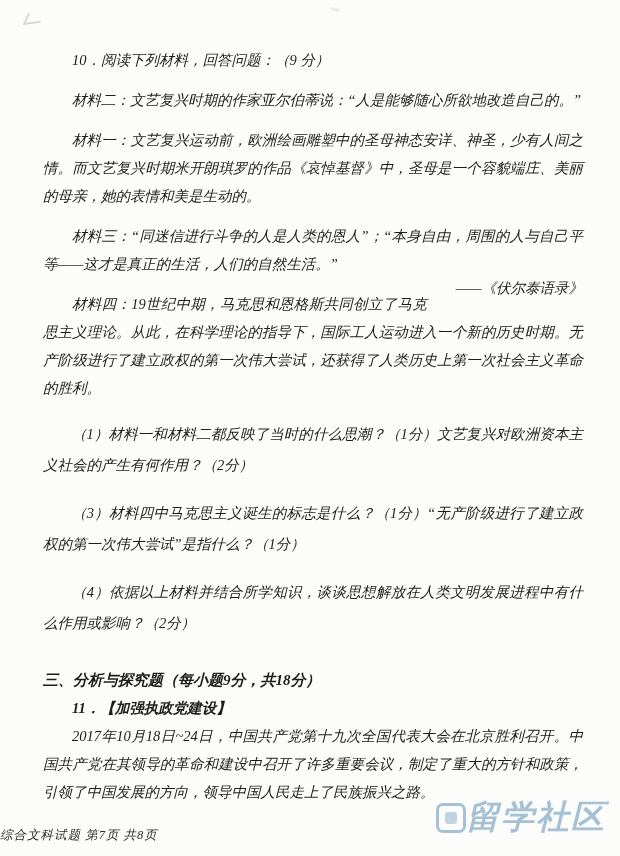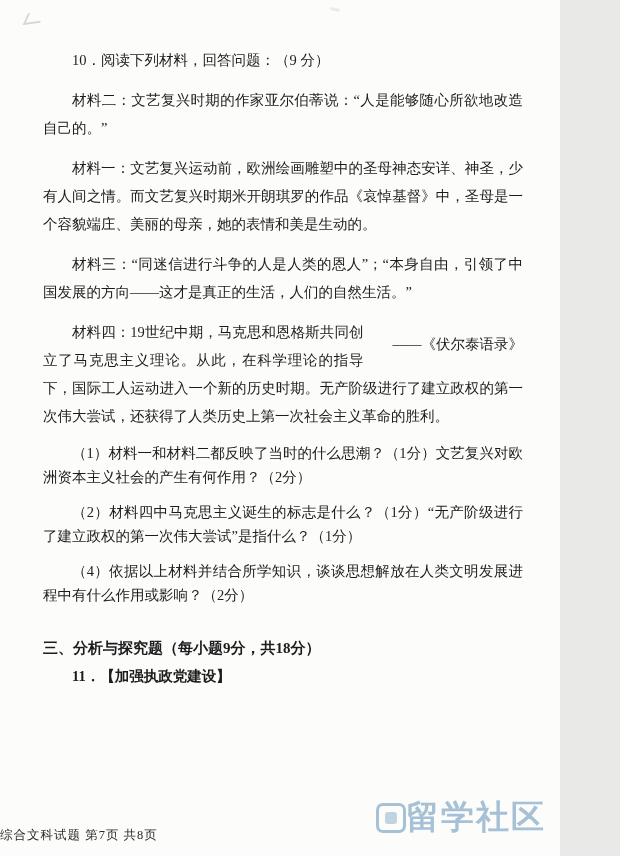--- a/index.html
+++ b/index.html
@@ -1,31 +1,32 @@
 <!DOCTYPE html>
 <html><head>
 <meta charset="utf-8">
 <style>
   * { margin:0; padding:0; box-sizing:border-box; }
   html,body { background:#e9e9e7; }
   body { width:620px; height:856px; margin:0 auto; }
   .page {
-    position:relative; width:560px; height:856px;
+    position:relative; width:620px; height:856px;
     background:#fcfcfb; overflow:hidden;
     font-family:"Liberation Serif","DejaVu Serif",serif;
     color:#1c1c1c;
+    font-style:italic;
   }
   .content { position:absolute; top:46px; left:43px; right:37px; }
   .para {
     font-size:14.5px; line-height:28px;
     text-align:justify; text-indent:2em;
   }
   .gap-s { }
   .gap-m { margin-top:12px; }
-  .q { margin-top:11px; line-height:24px; }
+  .q { margin-top:17px; line-height:31px; }
   .section-head { margin-top:27px; font-weight:bold; text-indent:0; font-size:15px; }
   .bold { font-weight:bold; }
   .m3 { position:relative; }
   .m3 .source { float:right;margin-top:24px; }
   .footer {
     position:absolute; bottom:12px; left:0; width:100%;
     text-align:left; font-size:12.5px; color:#2a2a2a;
     letter-spacing:1px;
   }
   .watermark { position:absolute; right:14px; bottom:16px; text-align:right; z-index:2; }
@@ -71,37 +72,38 @@
 
   <main class="content">
 
     <p class="para">10．阅读下列材料，回答问题：（9 分）</p>
 
     <p class="para gap-m">材料二：文艺复兴时期的作家亚尔伯蒂说：“人是能够随心所欲地改造自己的。”</p>
 
     <p class="para gap-m">材料一：文艺复兴运动前，欧洲绘画雕塑中的圣母神态安详、神圣，少有人间之情。而文艺复兴时期米开朗琪罗的作品《哀悼基督》中，圣母是一个容貌端庄、美丽的母亲，她的表情和美是生动的。</p>
 
     <div class="para gap-m m3">
-      <span>材料三：“同迷信进行斗争的人是人类的恩人”；“本身自由，引领了中国发展的方向——这才是真正的生活，人们的自然生活。”</span>
+      <span>材料三：“同迷信进行斗争的人是人类的恩人”；“本身自由，周围的人与自己平等——这才是真正的生活，人们的自然生活。”</span>
       <span class="source">——《伏尔泰语录》</span>
     </div>
 
     <p class="para gap-m">材料四：19世纪中期，马克思和恩格斯共同创立了马克思主义理论。从此，在科学理论的指导下，国际工人运动进入一个新的历史时期。无产阶级进行了建立政权的第一次伟大尝试，还获得了人类历史上第一次社会主义革命的胜利。</p>
 
     <p class="para q">（1）材料一和材料二都反映了当时的什么思潮？（1分）文艺复兴对欧洲资本主义社会的产生有何作用？（2分）</p>
 
 
-    <p class="para q">（2）材料四中马克思主义诞生的标志是什么？（1分）“无产阶级进行了建立政权的第一次伟大尝试”是指什么？（1分）</p>
+    <p class="para q">（3）材料四中马克思主义诞生的标志是什么？（1分）“无产阶级进行了建立政权的第一次伟大尝试”是指什么？（1分）</p>
 
     <p class="para q">（4）依据以上材料并结合所学知识，谈谈思想解放在人类文明发展进程中有什么作用或影响？（2分）</p>
 
     <p class="para section-head">三、分析与探究题（每小题9分，共18分）</p>
 
     <p class="para bold gap-s">11．【加强执政党建设】</p>
 
+    <p class="para gap-s">2017年10月18日~24日，中国共产党第十九次全国代表大会在北京胜利召开。中国共产党在其领导的革命和建设中召开了许多重要会议，制定了重大的方针和政策，引领了中国发展的方向，领导中国人民走上了民族振兴之路。</p>
 
   </main>
 
   <div class="watermark">
     <div class="wm-brand">
       <span class="wm-logo"></span>
       <span>留学社区</span>
     </div>
   </div>
 

